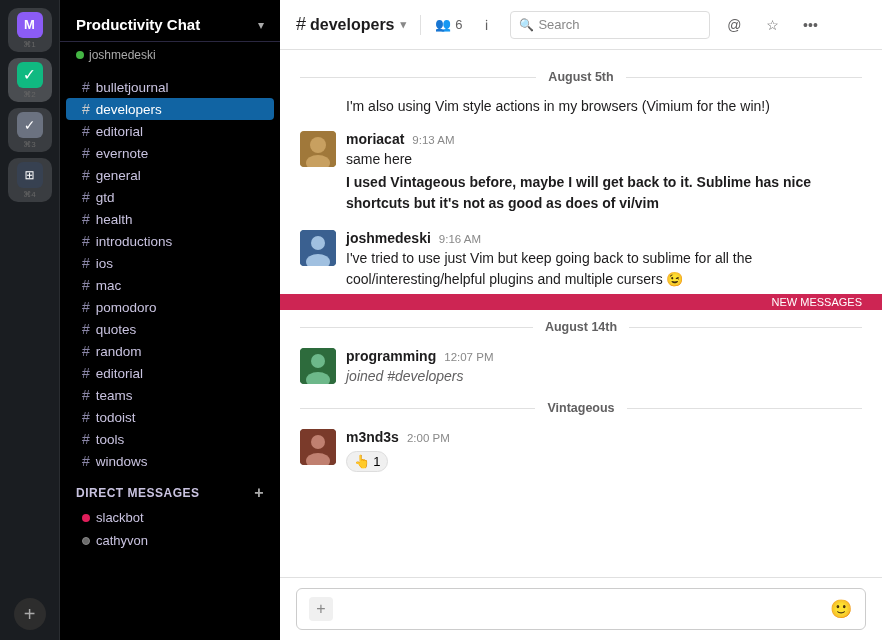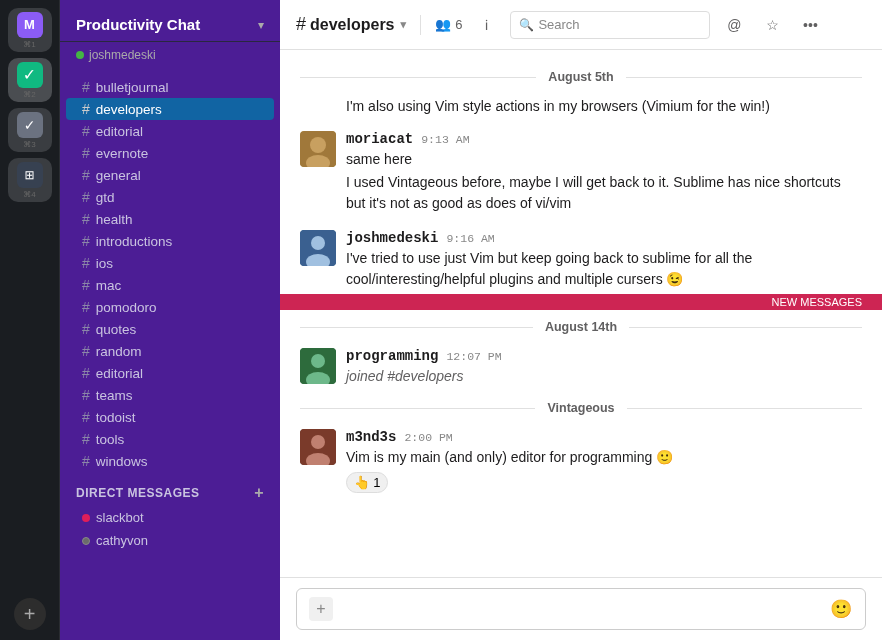--- a/index.html
+++ b/index.html
@@ -49,21 +49,21 @@
       color: #aaa;
       font-size: 20px;
       cursor: pointer;
       margin-top: auto;
       margin-bottom: 10px;
     }
 
     
     .channel-sidebar {
       width: 220px;
-      background: #4c1d95;
+      background: #000000;
       display: flex;
       flex-direction: column;
       color: #c9c3e0;
       overflow-y: auto;
     }
     .workspace-header {
       padding: 16px 16px 8px;
       display: flex;
       align-items: center;
       justify-content: space-between;
@@ -244,21 +244,21 @@
       align-items: center;
       justify-content: center;
       font-size: 12px;
       color: #666;
     }
     .avatar.moriacat { background: #8b6914; }
     .avatar.joshmedeski { background: #2b5a8b; }
     .avatar.enriconahler { background: #2d6b3c; }
     .avatar.m3nd3s { background: #6b3a2d; }
     .message-content { flex: 1; }
-    .message-header { display: flex; align-items: baseline; gap: 8px; margin-bottom: 2px; font-family: Liberation Mono, monospace; }
+    .message-header { display: flex; align-items: baseline; gap: 8px; margin-bottom: 2px; }
     .message-author { font-size: 14px; font-weight: 700; color: #1d1c1d; }
     .message-time { font-size: 11.5px; color: #888; }
     .message-text { font-size: 14px; color: #1d1c1d; line-height: 1.5; }
     .message-continuation { padding: 2px 20px 2px 66px; }
     .message-continuation .message-text { font-size: 14px; color: #1d1c1d; line-height: 1.5; margin-top: 36px; }
 
     .new-messages-bar {
       background: #cd2553;
       color: #fff;
       font-size: 11px;
@@ -493,21 +493,21 @@
           <circle cx="18" cy="14" r="8" fill="#c8a060"></circle>
           <ellipse cx="18" cy="32" rx="12" ry="8" fill="#c8a060"></ellipse>
         </svg>
       </div>
       <div class="message-content">
         <div class="message-header">
           <span class="message-author">moriacat</span>
           <span class="message-time">9:13 AM</span>
         </div>
         <div class="message-text">same here</div>
-        <div class="message-text" style="margin-top:2px;">I used Vintageous before, maybe I will get back to it. Sublime has nice shortcuts but it's not as good as does of vi/vim</div>
+        <div class="message-text" style="margin-top:2px;font-weight:bold;">I used Vintageous before, maybe I will get back to it. Sublime has nice shortcuts but it's not as good as does of vi/vim</div>
       </div>
     </div>
 
     <div class="message-group" style="margin-top:8px;">
       <div class="avatar joshmedeski">
         <svg width="36" height="36" viewBox="0 0 36 36" style="border-radius:4px;">
           <rect width="36" height="36" fill="#3a6090"></rect>
           <circle cx="18" cy="13" r="7" fill="#a0c0e0"></circle>
           <ellipse cx="18" cy="32" rx="12" ry="8" fill="#a0c0e0"></ellipse>
         </svg>
@@ -560,21 +560,20 @@
           <rect width="36" height="36" fill="#7a3a2a"></rect>
           <circle cx="18" cy="13" r="7" fill="#c08070"></circle>
           <ellipse cx="18" cy="32" rx="12" ry="8" fill="#c08070"></ellipse>
         </svg>
       </div>
       <div class="message-content">
         <div class="message-header">
           <span class="message-author">m3nd3s</span>
           <span class="message-time">2:00 PM</span>
         </div>
-        <div class="message-text">Vim is my main (and only) editor for programming 🙂</div>
         <div class="reaction">
           <span>👆</span>
           <span>1</span>
         </div>
       </div>
     </div>
 
   </div>
 
   <div class="chat-input-area">

